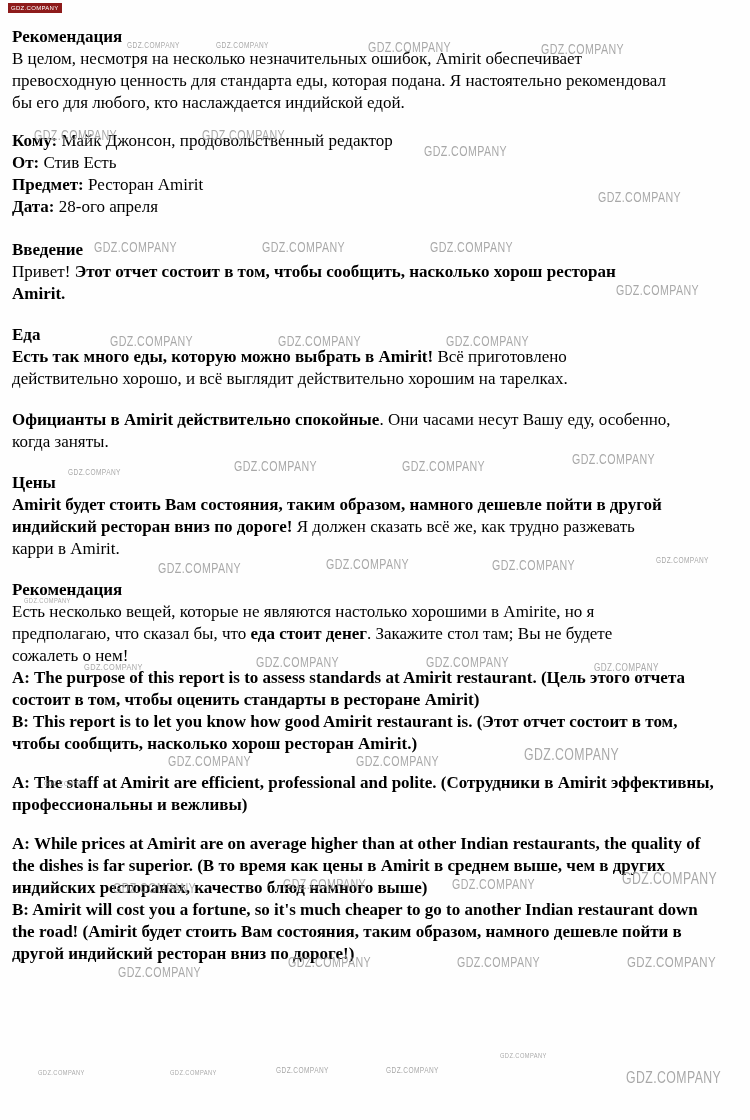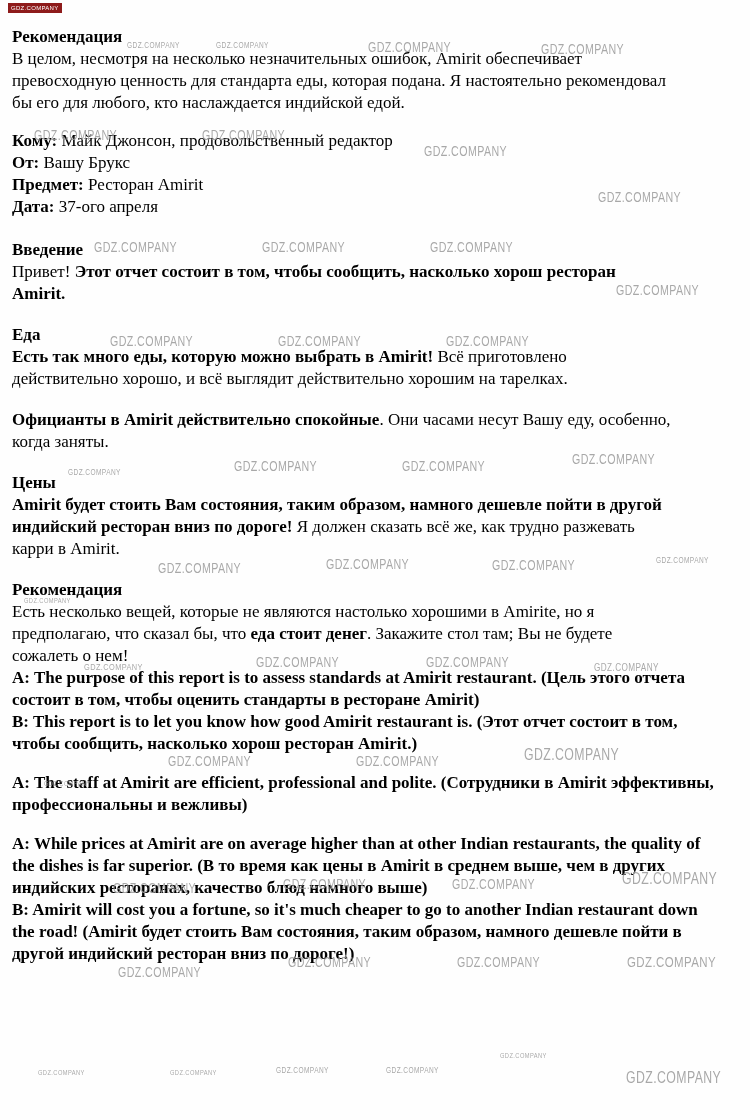--- a/index.html
+++ b/index.html
@@ -122,23 +122,23 @@
 
     <div class="block-summary">
       <h3 class="heading">Рекомендация</h3>
       <p class="para">В целом, несмотря на несколько незначительных ошибок, Amirit обеспечивает
 превосходную ценность для стандарта еды, которая подана. Я настоятельно рекомендовал
 бы его для любого, кто наслаждается индийской едой.</p>
     </div>
 
     <div class="block-meta">
       <div class="meta-line"><b>Кому:</b><span> Майк Джонсон, продовольственный редактор</span></div>
-      <div class="meta-line"><b>От:</b><span> Вашу Брукс</span></div>
+      <div class="meta-line"><b>От:</b><span> Стив Есть</span></div>
       <div class="meta-line"><b>Предмет:</b><span> Ресторан Amirit</span></div>
-      <div class="meta-line"><b>Дата:</b><span> 37-ого апреля</span></div>
+      <div class="meta-line"><b>Дата:</b><span> 28-ого апреля</span></div>
     </div>
 
     <div class="block-section">
       <h3 class="heading">Введение</h3>
       <p class="para"><span>Привет! </span><b>Этот отчет состоит в том, чтобы сообщить, насколько хорош ресторан
 Amirit.</b><span></span></p>
     </div>
 
     <div class="block-section">
       <h3 class="heading">Еда</h3>

